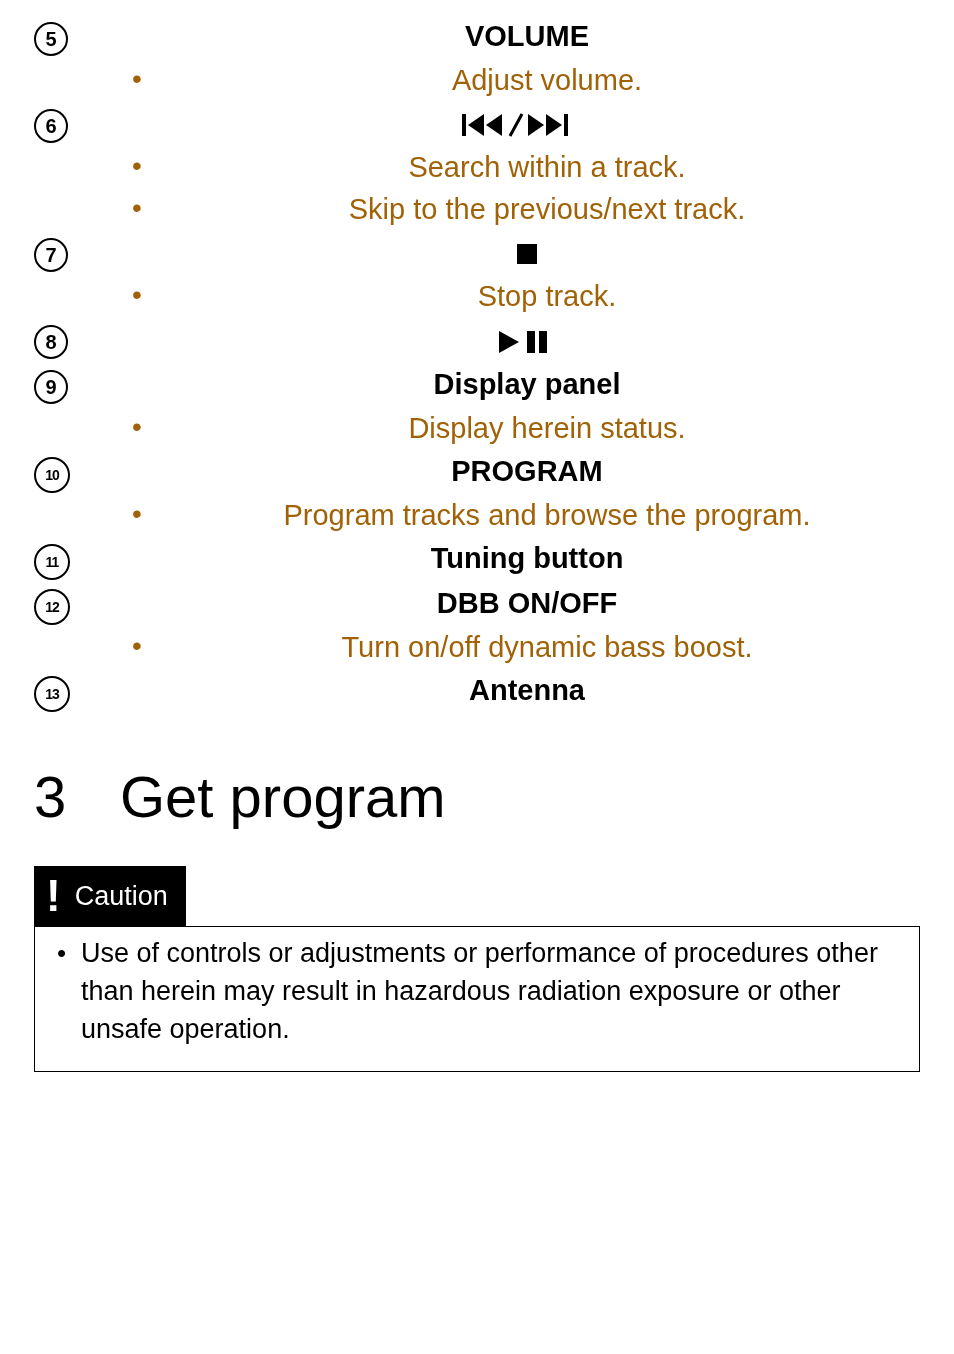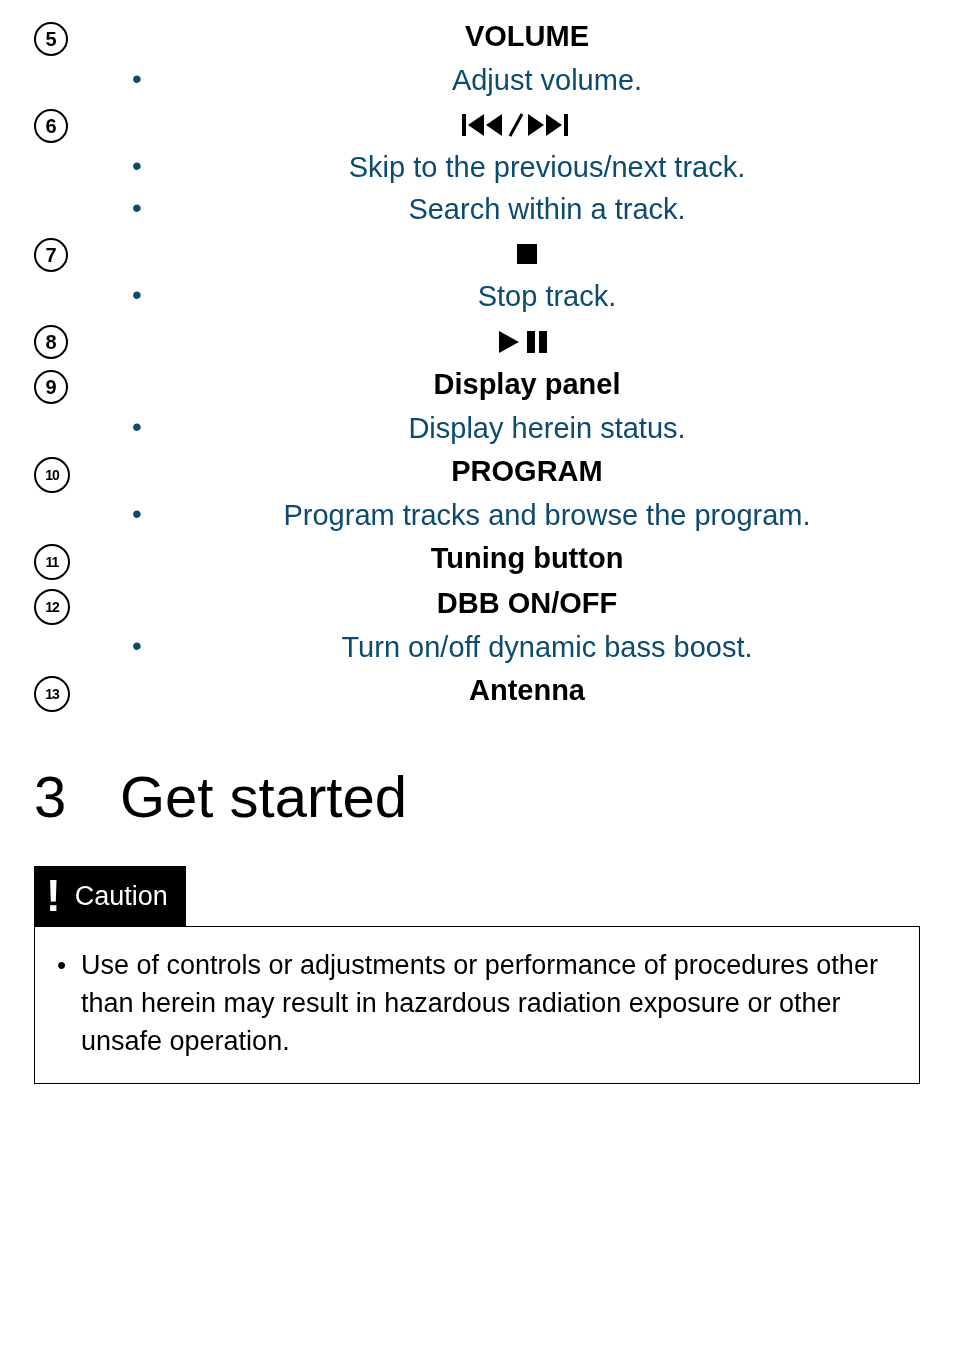--- a/index.html
+++ b/index.html
@@ -36,21 +36,21 @@
       font-size: 29px;
       font-weight: 700;
       margin-bottom: 6px;
     }
     .desc-list { list-style: none; padding-left: 40px; }
     .desc-list li {
       position: relative;
       font-size: 29px;
       font-weight: 300;
       font-family: Arial, Helvetica, sans-serif;
-      color: #0c4a6e;
+      color: #a16207;
       line-height: 1.45;
     }
     .desc-list li::before {
       content: "•";
       position: absolute;
       left: -38px;
       top: 0;
       font-size: 28px;
     }
     .chapter-heading {
@@ -82,21 +82,21 @@
       font-weight: 400;
     }
     .caution-header .excl {
       font-size: 44px;
       font-weight: 700;
       margin-right: 14px;
       line-height: 1;
     }
     .caution-body {
       border: 1.5px solid #000;
-      padding: 20px 22px 22px 22px;
+      padding: 8px 22px 22px 22px;
     }
     .caution-body ul { list-style: none; padding-left: 24px; }
     .caution-body li {
       position: relative;
       font-size: 27px;
       font-weight: 300;
       line-height: 1.4;
     }
     .caution-body li::before {
       content: "•";
@@ -135,22 +135,22 @@
         <polygon points="40,2 24,13 40,24" fill="#000"></polygon>
 
         <line x1="48" y1="24" x2="60" y2="2" stroke="#000" stroke-width="3"></line>
 
         <polygon points="66,2 82,13 66,24" fill="#000"></polygon>
         <polygon points="84,2 100,13 84,24" fill="#000"></polygon>
         <rect x="102" y="2" width="4" height="22" fill="#000"></rect>
       </svg>
     </div>
     <ul class="desc-list">
+      <li>Search within a track.</li>
       <li>Skip to the previous/next track.</li>
-      <li>Search within a track.</li>
     </ul>
   </div>
 </div>
 
 <div class="item-row">
   <div class="num-marker">
       <span class="circ-num">7</span>
     </div>
   <div class="item-body">
     <div class="item-label">
@@ -228,21 +228,21 @@
   <div class="num-marker">
       <span class="circ-num wide">13</span>
     </div>
   <div class="item-body">
     <div class="item-label">Antenna</div>
   </div>
 </div>
 
 <div class="chapter-heading">
   <div class="chapter-num">3</div>
-  <div class="chapter-title">Get started</div>
+  <div class="chapter-title">Get program</div>
 </div>
 
 <div class="caution-block">
   <div class="caution-header">
     <span class="excl">!</span>
     <span>Caution</span>
   </div>
   <div class="caution-body">
     <ul>
       <li>Use of controls or adjustments or performance of procedures other than herein may result in hazardous radiation exposure or other unsafe operation.</li>

